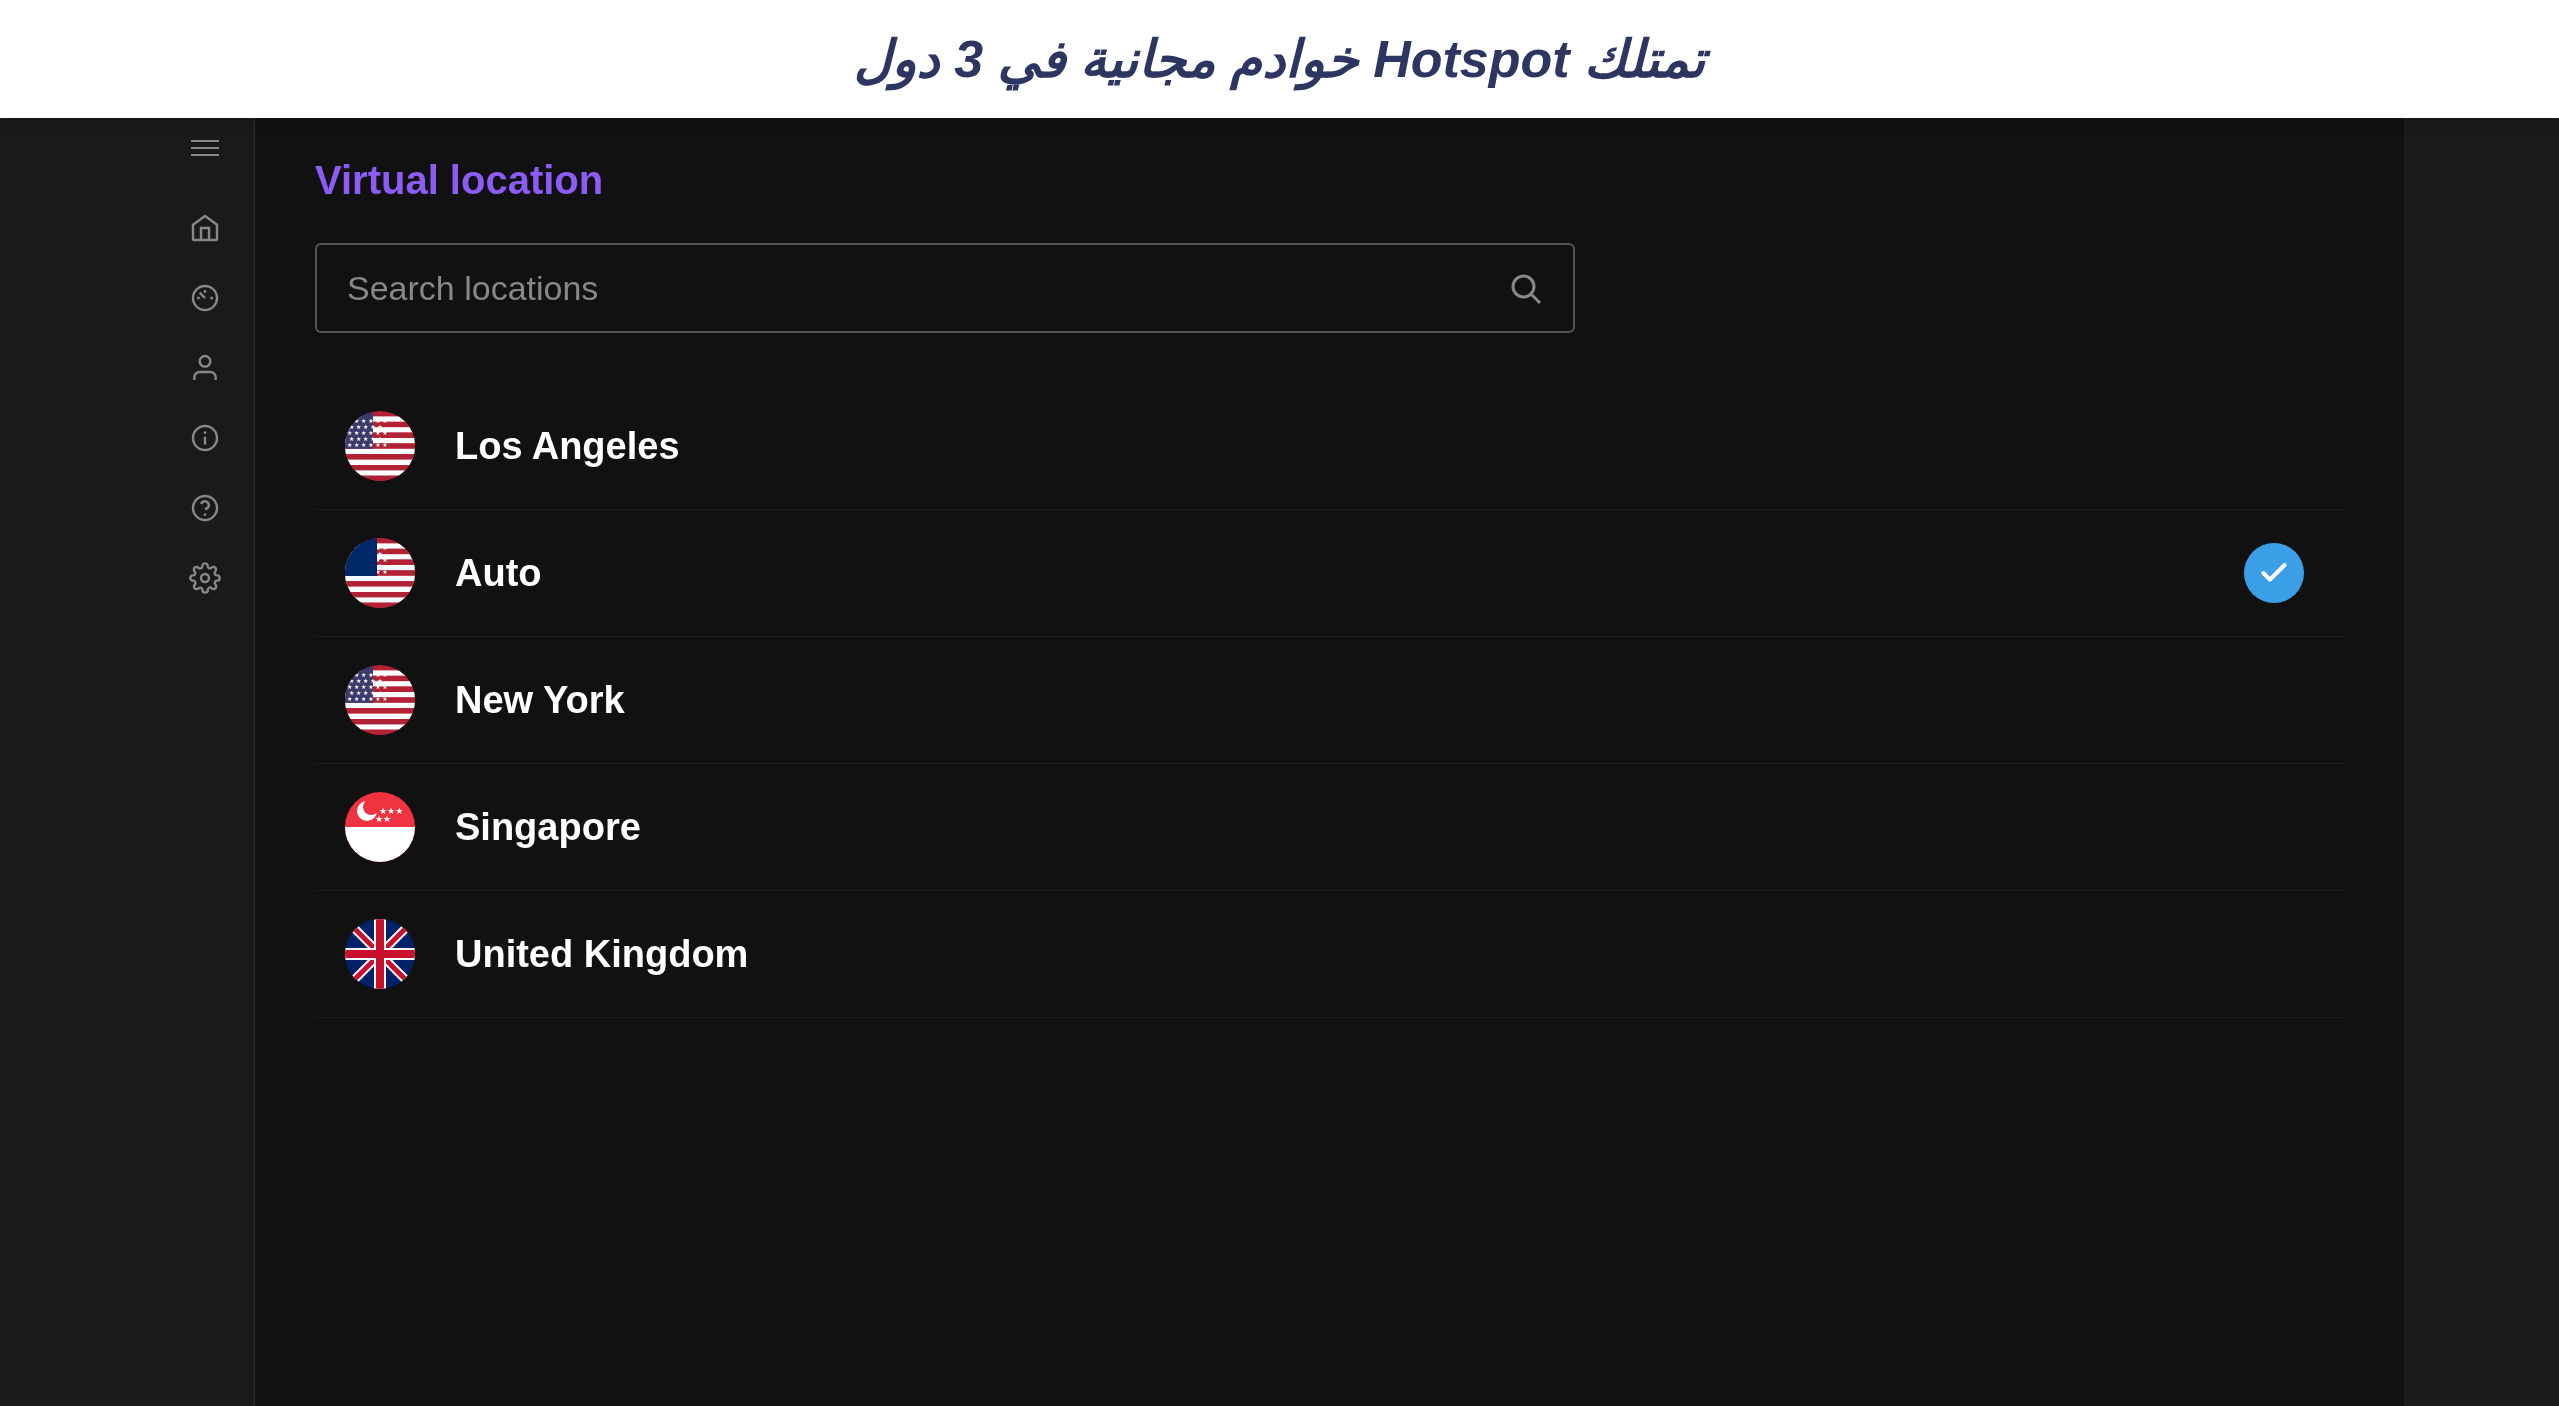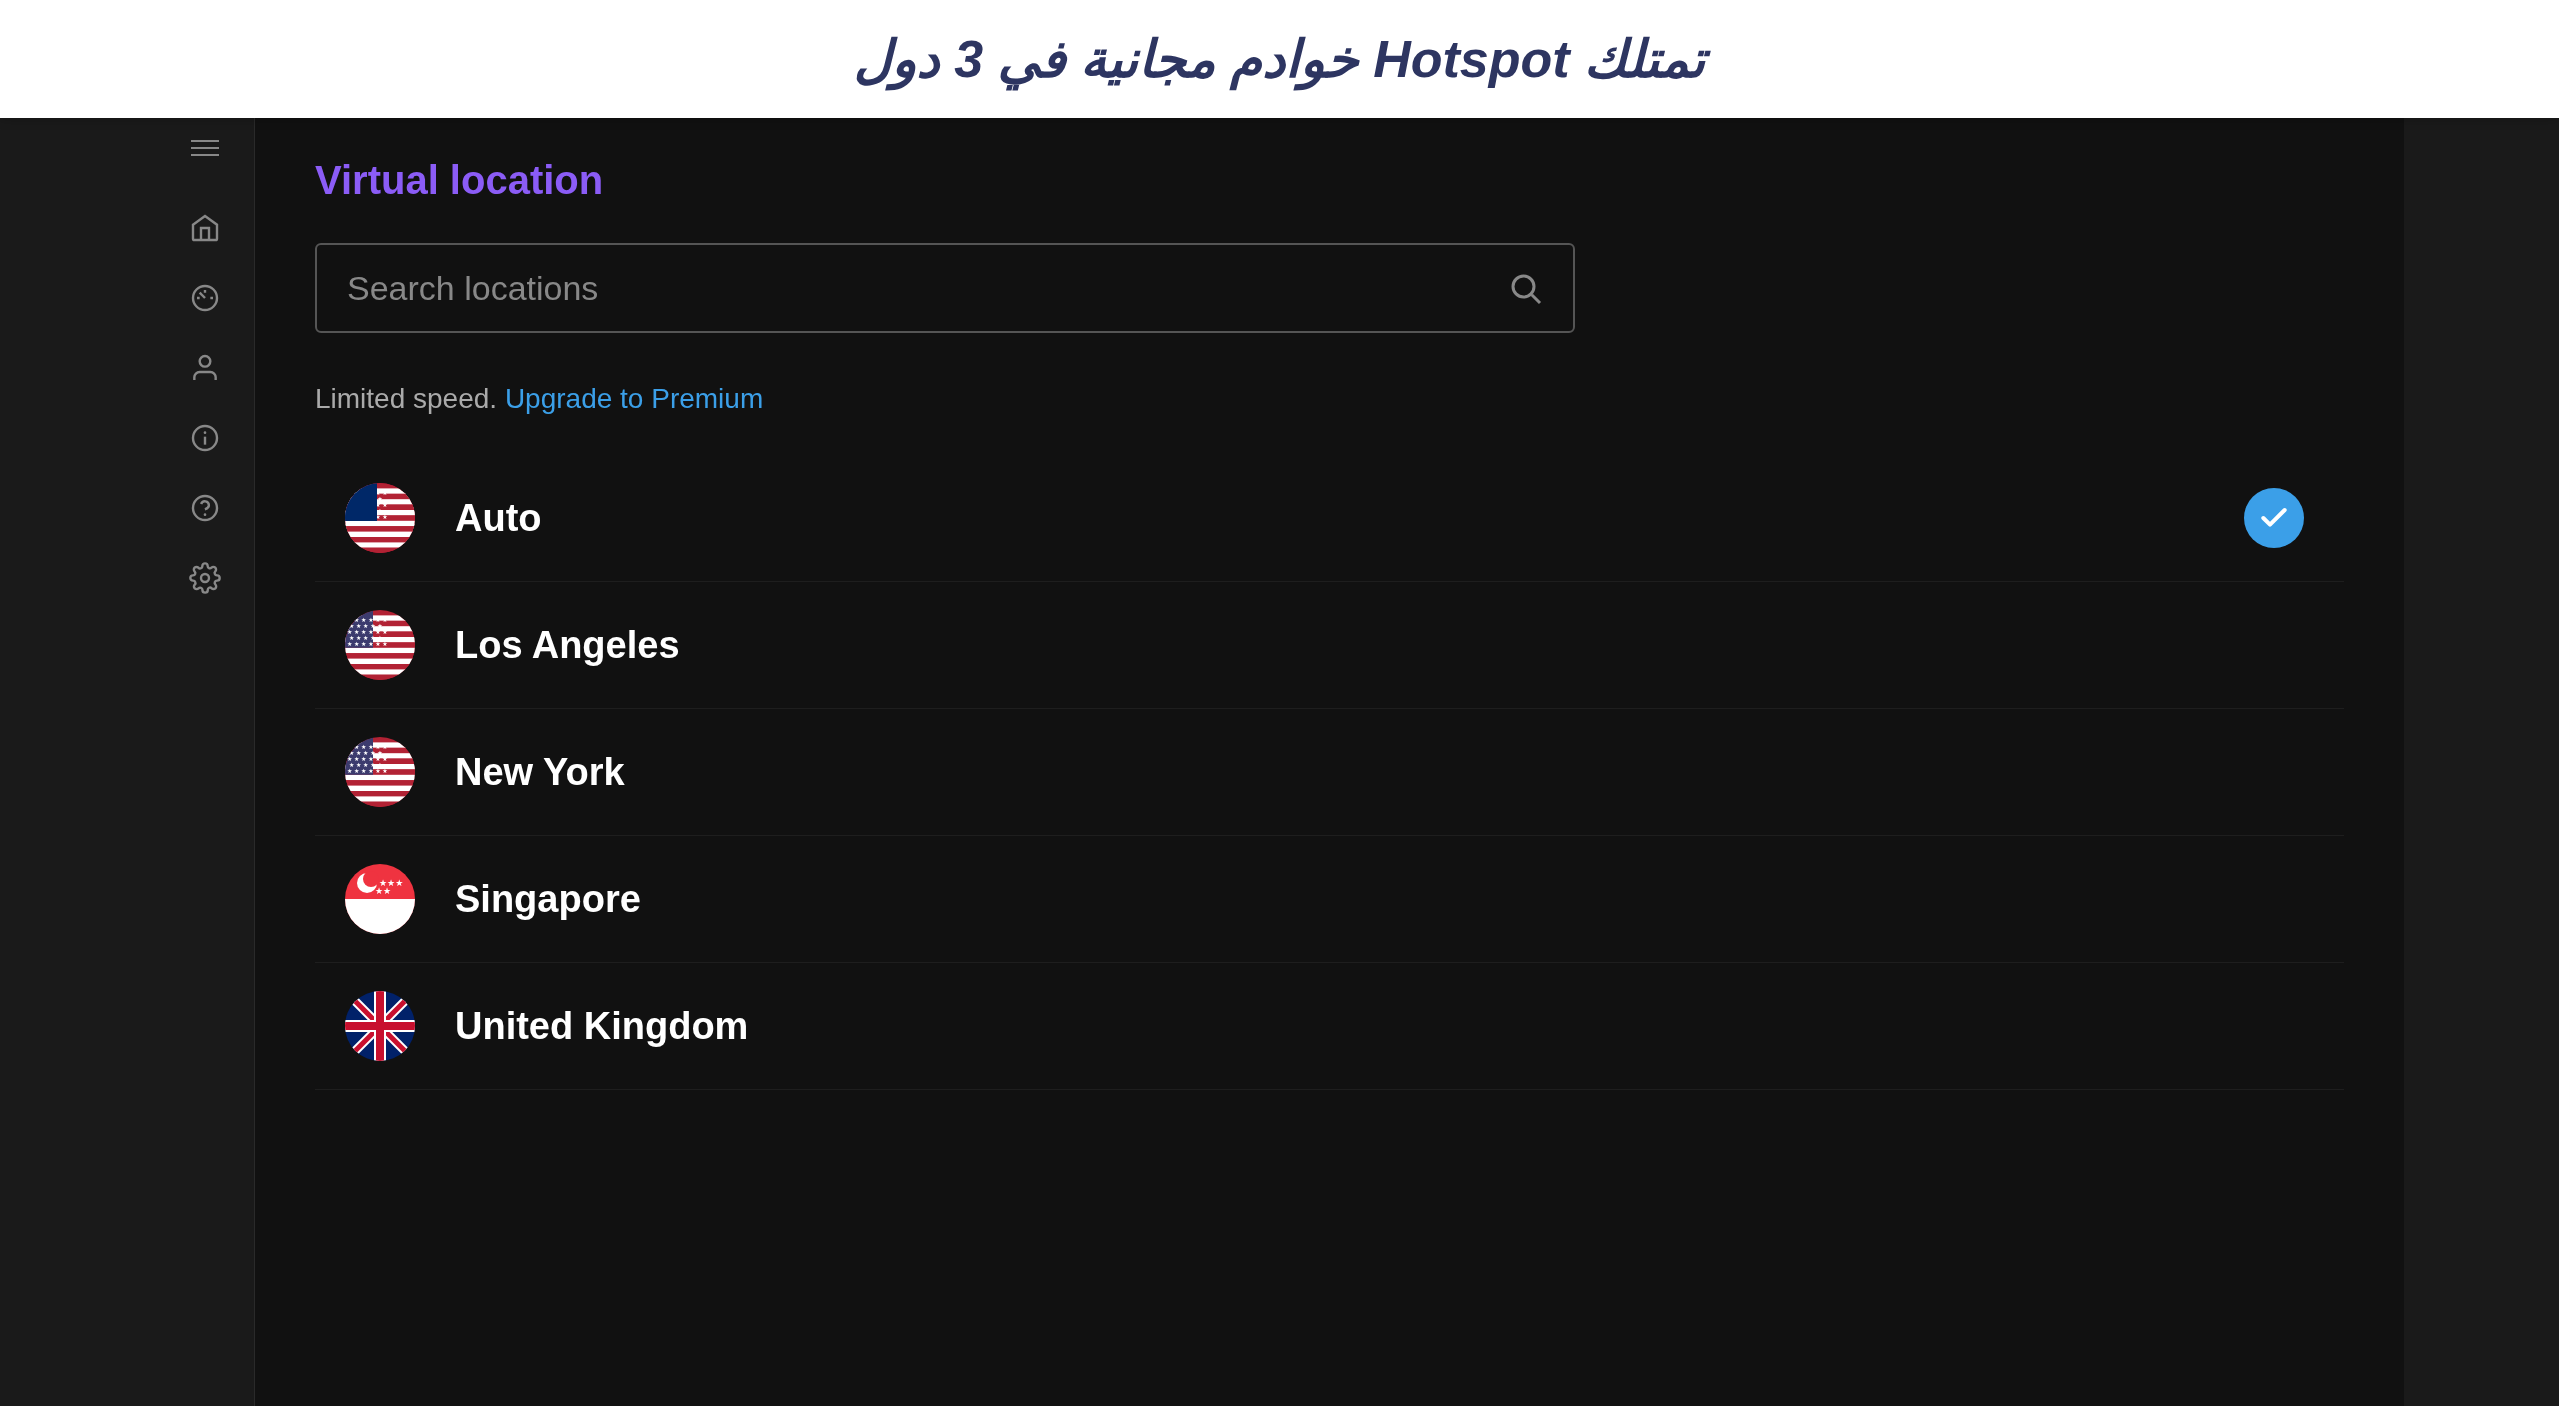--- a/index.html
+++ b/index.html
@@ -297,61 +297,22 @@
     <div class="search-bar">
       <input type="text" placeholder="Search locations" style="">
       <div class="search-icon-wrap">
         <svg width="36" height="36" viewBox="0 0 24 24" fill="none" stroke="currentColor" stroke-width="2">
           <circle cx="11" cy="11" r="7"></circle>
           <line x1="16.5" y1="16.5" x2="22" y2="22"></line>
         </svg>
       </div>
     </div>
 
-    <div class="speed-notice">
-      <span>Limited speed.</span>
-      <a href="#">Upgrade to Premium</a>
-    </div>
 
     <div class="location-list">
-
-      <div class="location-item">
-        <div class="flag-circle flag-usa" style="position:relative;overflow:hidden;">
-          <svg width="70" height="70" viewBox="0 0 70 70">
-
-            <rect width="70" height="70" fill="#B22234"></rect>
-            <rect y="5.4" width="70" height="5.4" fill="white"></rect>
-            <rect y="10.8" width="70" height="5.4" fill="#B22234"></rect>
-            <rect y="16.2" width="70" height="5.4" fill="white"></rect>
-            <rect y="21.5" width="70" height="5.4" fill="#B22234"></rect>
-            <rect y="27" width="70" height="5.4" fill="white"></rect>
-            <rect y="32.4" width="70" height="5.4" fill="#B22234"></rect>
-            <rect y="37.8" width="70" height="5.4" fill="white"></rect>
-            <rect y="43.2" width="70" height="5.4" fill="#B22234"></rect>
-            <rect y="48.6" width="70" height="5.4" fill="white"></rect>
-            <rect y="54" width="70" height="5.4" fill="#B22234"></rect>
-            <rect y="59.4" width="70" height="5.4" fill="white"></rect>
-            <rect y="64.6" width="70" height="5.4" fill="#B22234"></rect>
-
-            <rect width="28" height="37.8" fill="#3C3B6E"></rect>
-
-            <text x="2" y="12" font-size="6" fill="white">★ ★ ★ ★ ★ ★</text>
-            <text x="4" y="18" font-size="6" fill="white">★ ★ ★ ★ ★</text>
-            <text x="2" y="24" font-size="6" fill="white">★ ★ ★ ★ ★ ★</text>
-            <text x="4" y="30" font-size="6" fill="white">★ ★ ★ ★ ★</text>
-            <text x="2" y="36" font-size="6" fill="white">★ ★ ★ ★ ★ ★</text>
-          </svg>
-        </div>
-        <span class="location-name">Auto</span>
-        <div class="check-badge">
-          <svg viewBox="0 0 24 24" fill="none" stroke="white" stroke-width="3" stroke-linecap="round" stroke-linejoin="round">
-            <polyline points="20 6 9 17 4 12"></polyline>
-          </svg>
-        </div>
-      </div>
 
       <div class="location-item">
         <div class="flag-circle" style="overflow:hidden;position:relative;">
           <svg width="70" height="70" viewBox="0 0 70 70">
             <rect width="70" height="70" fill="#B22234"></rect>
             <rect y="5.4" width="70" height="5.4" fill="white"></rect>
             <rect y="10.8" width="70" height="5.4" fill="#B22234"></rect>
             <rect y="16.2" width="70" height="5.4" fill="white"></rect>
             <rect y="21.5" width="70" height="5.4" fill="#B22234"></rect>
             <rect y="27" width="70" height="5.4" fill="white"></rect>
@@ -367,20 +328,55 @@
             <text x="4" y="18" font-size="6" fill="white">★ ★ ★ ★ ★</text>
             <text x="2" y="24" font-size="6" fill="white">★ ★ ★ ★ ★ ★</text>
             <text x="4" y="30" font-size="6" fill="white">★ ★ ★ ★ ★</text>
             <text x="2" y="36" font-size="6" fill="white">★ ★ ★ ★ ★ ★</text>
           </svg>
         </div>
         <span class="location-name">Los Angeles</span>
       </div>
 
       <div class="location-item">
+        <div class="flag-circle flag-usa" style="position:relative;overflow:hidden;">
+          <svg width="70" height="70" viewBox="0 0 70 70">
+
+            <rect width="70" height="70" fill="#B22234"></rect>
+            <rect y="5.4" width="70" height="5.4" fill="white"></rect>
+            <rect y="10.8" width="70" height="5.4" fill="#B22234"></rect>
+            <rect y="16.2" width="70" height="5.4" fill="white"></rect>
+            <rect y="21.5" width="70" height="5.4" fill="#B22234"></rect>
+            <rect y="27" width="70" height="5.4" fill="white"></rect>
+            <rect y="32.4" width="70" height="5.4" fill="#B22234"></rect>
+            <rect y="37.8" width="70" height="5.4" fill="white"></rect>
+            <rect y="43.2" width="70" height="5.4" fill="#B22234"></rect>
+            <rect y="48.6" width="70" height="5.4" fill="white"></rect>
+            <rect y="54" width="70" height="5.4" fill="#B22234"></rect>
+            <rect y="59.4" width="70" height="5.4" fill="white"></rect>
+            <rect y="64.6" width="70" height="5.4" fill="#B22234"></rect>
+
+            <rect width="28" height="37.8" fill="#3C3B6E"></rect>
+
+            <text x="2" y="12" font-size="6" fill="white">★ ★ ★ ★ ★ ★</text>
+            <text x="4" y="18" font-size="6" fill="white">★ ★ ★ ★ ★</text>
+            <text x="2" y="24" font-size="6" fill="white">★ ★ ★ ★ ★ ★</text>
+            <text x="4" y="30" font-size="6" fill="white">★ ★ ★ ★ ★</text>
+            <text x="2" y="36" font-size="6" fill="white">★ ★ ★ ★ ★ ★</text>
+          </svg>
+        </div>
+        <span class="location-name">Auto</span>
+        <div class="check-badge">
+          <svg viewBox="0 0 24 24" fill="none" stroke="white" stroke-width="3" stroke-linecap="round" stroke-linejoin="round">
+            <polyline points="20 6 9 17 4 12"></polyline>
+          </svg>
+        </div>
+      </div>
+
+      <div class="location-item">
         <div class="flag-circle" style="overflow:hidden;position:relative;">
           <svg width="70" height="70" viewBox="0 0 70 70">
             <rect width="70" height="70" fill="#B22234"></rect>
             <rect y="5.4" width="70" height="5.4" fill="white"></rect>
             <rect y="10.8" width="70" height="5.4" fill="#B22234"></rect>
             <rect y="16.2" width="70" height="5.4" fill="white"></rect>
             <rect y="21.5" width="70" height="5.4" fill="#B22234"></rect>
             <rect y="27" width="70" height="5.4" fill="white"></rect>
             <rect y="32.4" width="70" height="5.4" fill="#B22234"></rect>
             <rect y="37.8" width="70" height="5.4" fill="white"></rect>

